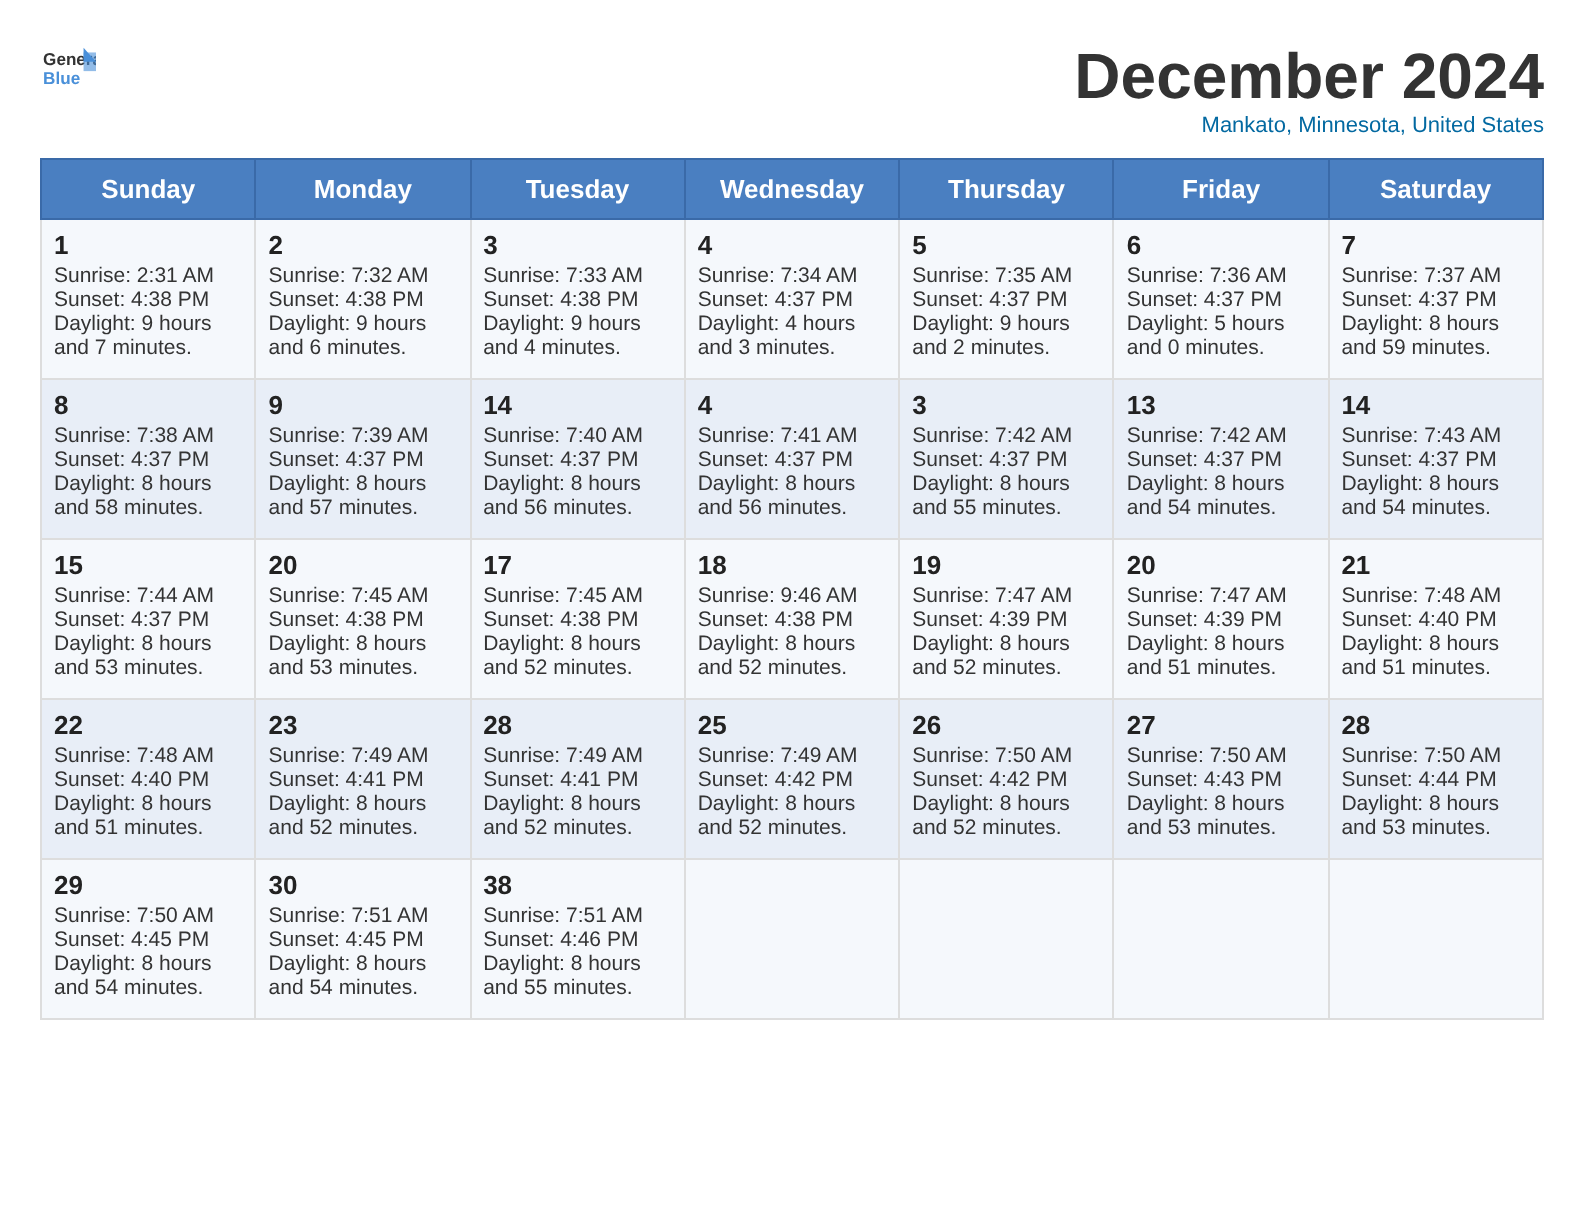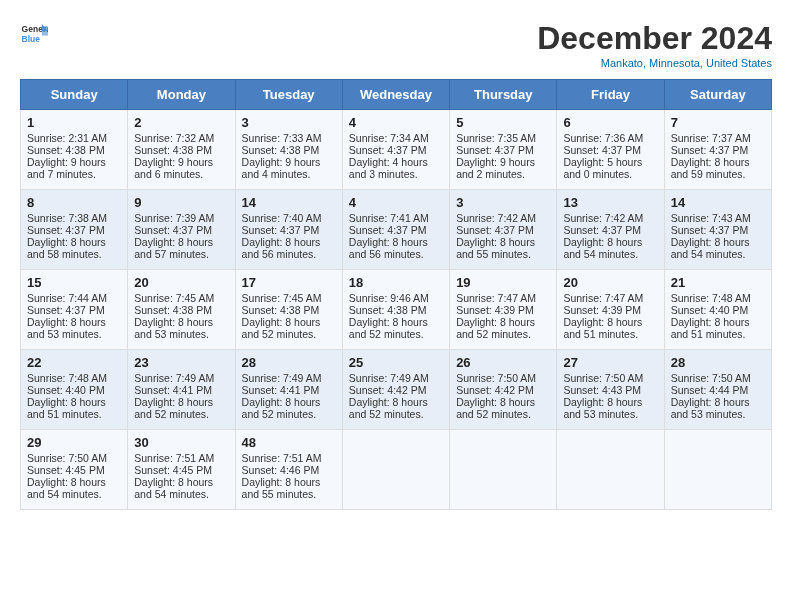--- a/index.html
+++ b/index.html
@@ -147,20 +147,20 @@
         <td><span class="day-num">23</span><span>Sunrise: 7:49 AM</span><br><span>Sunset: 4:41 PM</span><br><span>Daylight: 8 hours and 52 minutes.</span></td>
         <td><span class="day-num">28</span><span>Sunrise: 7:49 AM</span><br><span>Sunset: 4:41 PM</span><br><span>Daylight: 8 hours and 52 minutes.</span></td>
         <td><span class="day-num">25</span><span>Sunrise: 7:49 AM</span><br><span>Sunset: 4:42 PM</span><br><span>Daylight: 8 hours and 52 minutes.</span></td>
         <td><span class="day-num">26</span><span>Sunrise: 7:50 AM</span><br><span>Sunset: 4:42 PM</span><br><span>Daylight: 8 hours and 52 minutes.</span></td>
         <td><span class="day-num">27</span><span>Sunrise: 7:50 AM</span><br><span>Sunset: 4:43 PM</span><br><span>Daylight: 8 hours and 53 minutes.</span></td>
         <td><span class="day-num">28</span><span>Sunrise: 7:50 AM</span><br><span>Sunset: 4:44 PM</span><br><span>Daylight: 8 hours and 53 minutes.</span></td>
       </tr>
       <tr>
         <td><span class="day-num">29</span><span>Sunrise: 7:50 AM</span><br><span>Sunset: 4:45 PM</span><br><span>Daylight: 8 hours and 54 minutes.</span></td>
         <td><span class="day-num">30</span><span>Sunrise: 7:51 AM</span><br><span>Sunset: 4:45 PM</span><br><span>Daylight: 8 hours and 54 minutes.</span></td>
-        <td><span class="day-num">48</span><span>Sunrise: 7:51 AM</span><br><span>Sunset: 4:46 PM</span><br><span>Daylight: 8 hours and 55 minutes.</span></td>
+        <td><span class="day-num">38</span><span>Sunrise: 7:51 AM</span><br><span>Sunset: 4:46 PM</span><br><span>Daylight: 8 hours and 55 minutes.</span></td>
         <td class="cell-empty"></td>
         <td class="cell-empty"></td>
         <td class="cell-empty"></td>
         <td class="cell-empty"></td>
       </tr>
     </tbody>
 </table>
 
 </body></html>

